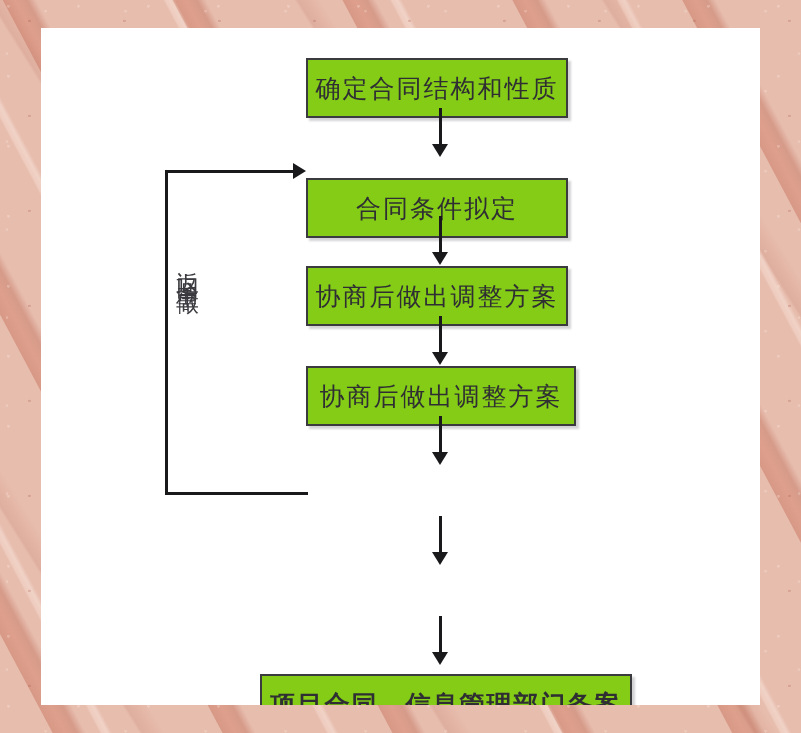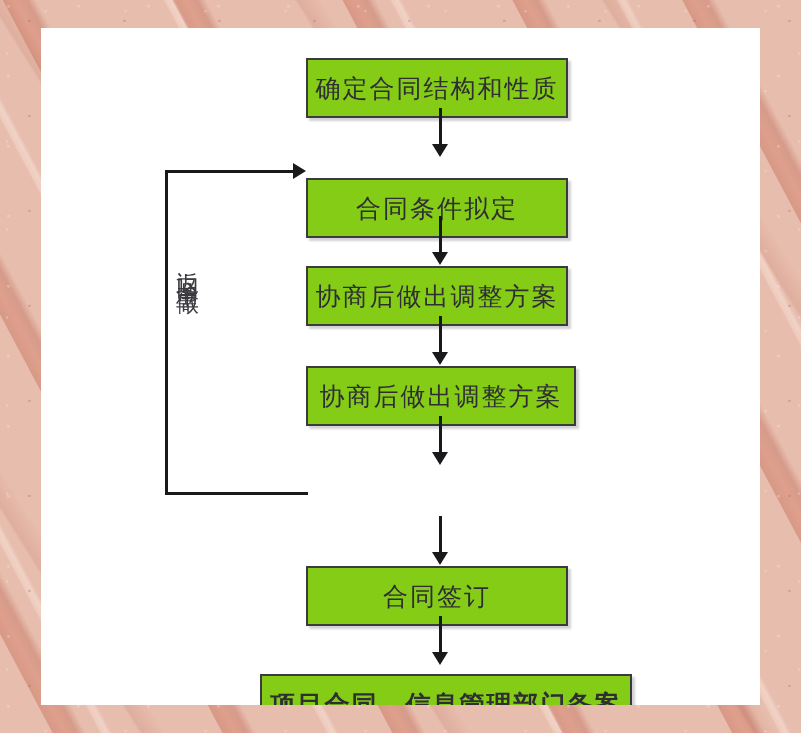--- a/index.html
+++ b/index.html
@@ -190,23 +190,20 @@
       <span class="label">协商后做出调整方案</span>
     </div>
 
     <div class="vline" style="left:398px; top:388px; width:3px; height:40px;"></div>
     <div class="arrow-down" style="left:391px; top:424px;"></div>
 
 
     <div class="vline" style="left:398px; top:488px; width:3px; height:40px;"></div>
     <div class="arrow-down" style="left:391px; top:524px;"></div>
 
-    <div class="node" style="left:265px; top:528px; width:262px; height:60px;">
-      <span class="label">合同签订</span>
-    </div>
 
     <div class="vline" style="left:398px; top:588px; width:3px; height:40px;"></div>
     <div class="arrow-down" style="left:391px; top:624px;"></div>
 
     <div class="node" style="left:219px; top:636px; width:372px; height:60px;font-weight:bold;">
       <span class="label">项目合同、信息管理部门备案</span>
     </div>
 
     <div class="hline" style="left:124px; top:464px; width:143px; height:3px;"></div>
 

